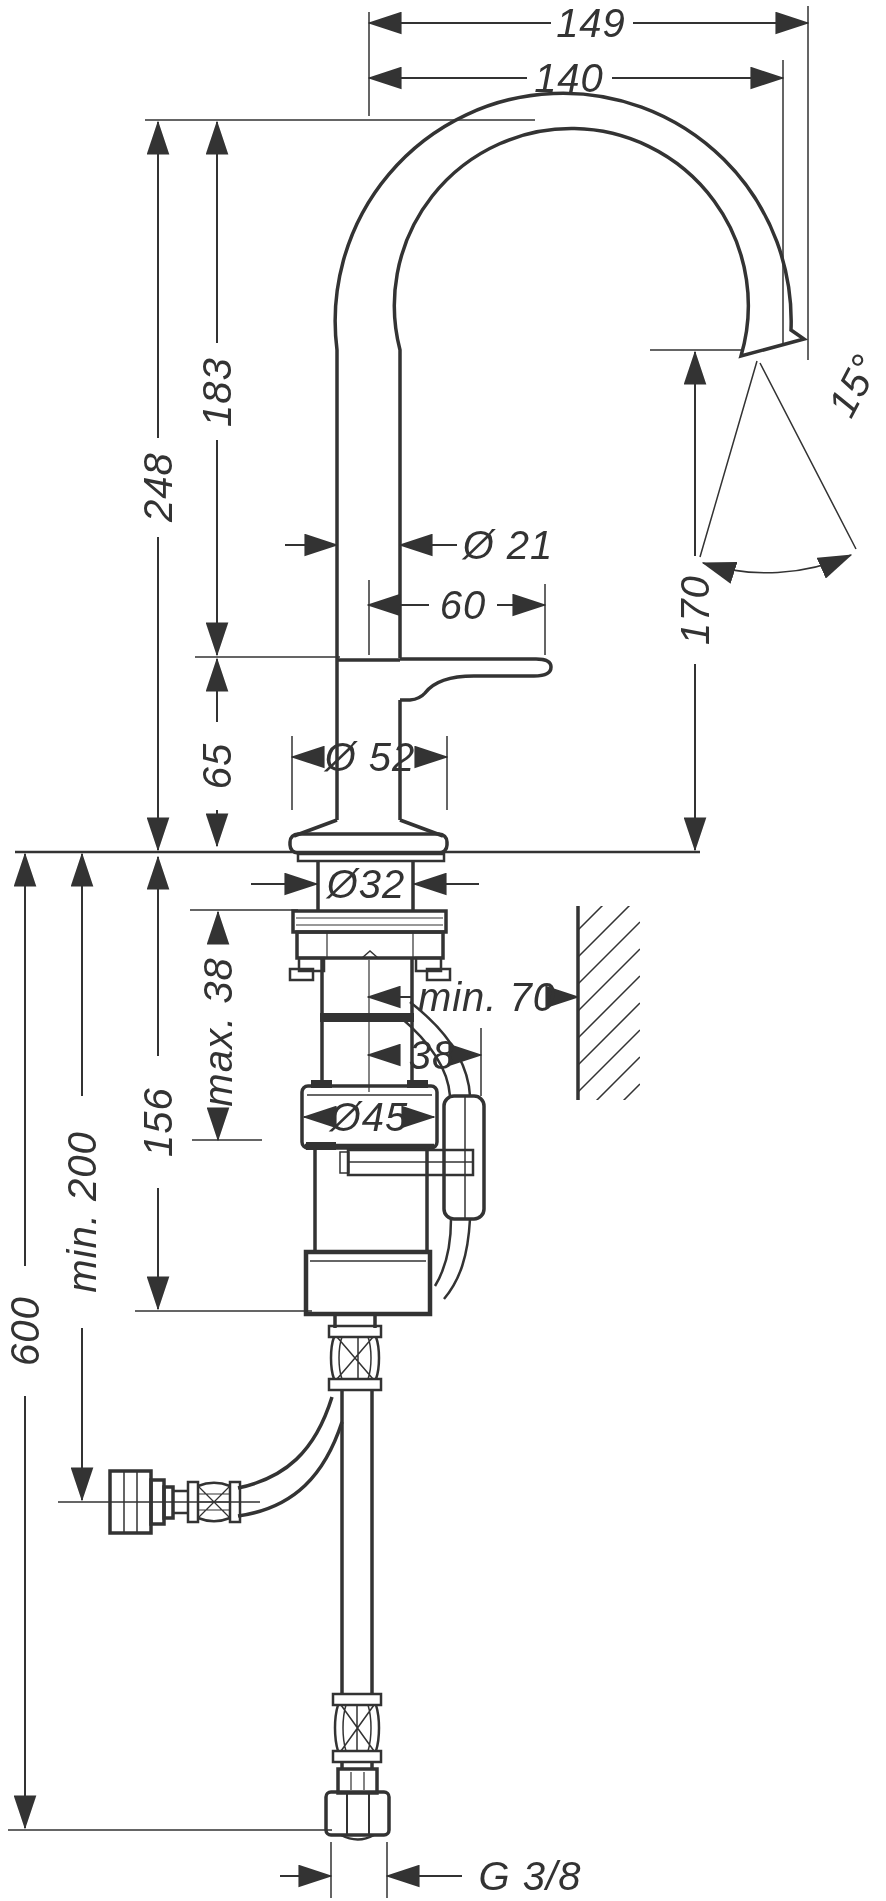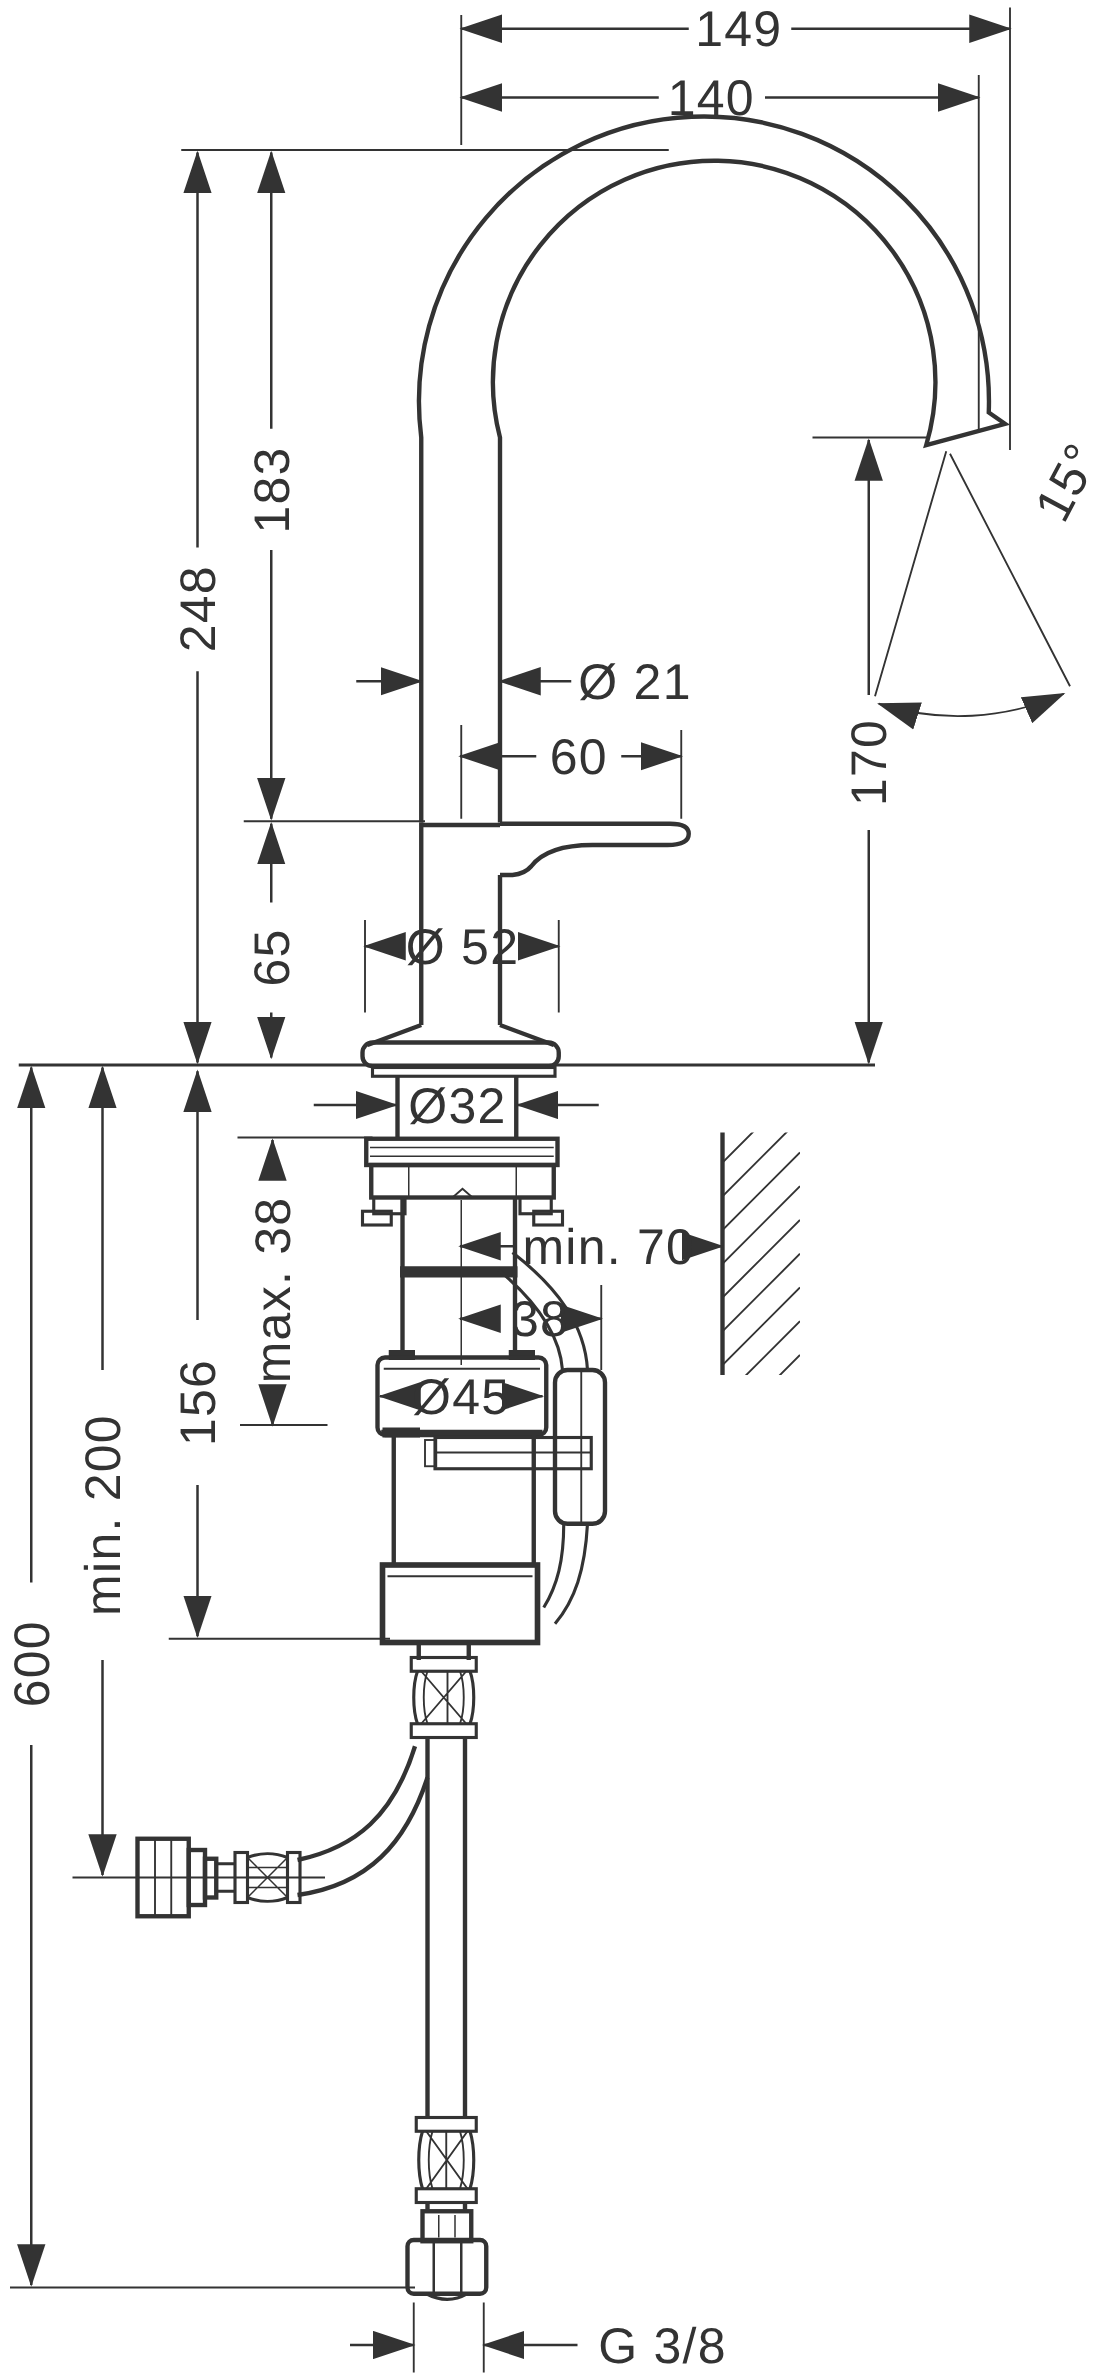--- a/index.html
+++ b/index.html
@@ -1,16 +1,16 @@
 <!DOCTYPE html>
 <html style="--line: #333333; --bg: #ffffff;"><head>
 <meta charset="utf-8">
 <style>
   html,body{margin:0;padding:0;background:#fff;}
-  #stage{width:886px;height:1901px;position:relative;background:var(--bg,#fff);font-family:"Liberation Sans",sans-serif;}
+  #stage{width:886px;height:1901px;position:relative;background:var(--bg,#fff);font-family:"Liberation Sans",sans-serif;font-style:italic;}
   svg text{fill:var(--line,#333);font-family:"Liberation Sans",sans-serif;font-size:40px;letter-spacing:1px;}
   .dim{stroke:var(--line,#333);stroke-width:2;fill:none;}
   .thin{stroke:var(--line,#333);stroke-width:1.5;fill:none;}
   .hair{stroke:var(--line,#333);stroke-width:1.2;fill:none;}
   .o{stroke:var(--line,#333);stroke-width:3.5;fill:none;}
   .o2{stroke:var(--line,#333);stroke-width:2.5;fill:none;}
   .o4{stroke:var(--line,#333);stroke-width:4.5;fill:none;}
   .blk{fill:var(--line,#333);stroke:none;}
 </style>
 </head>

